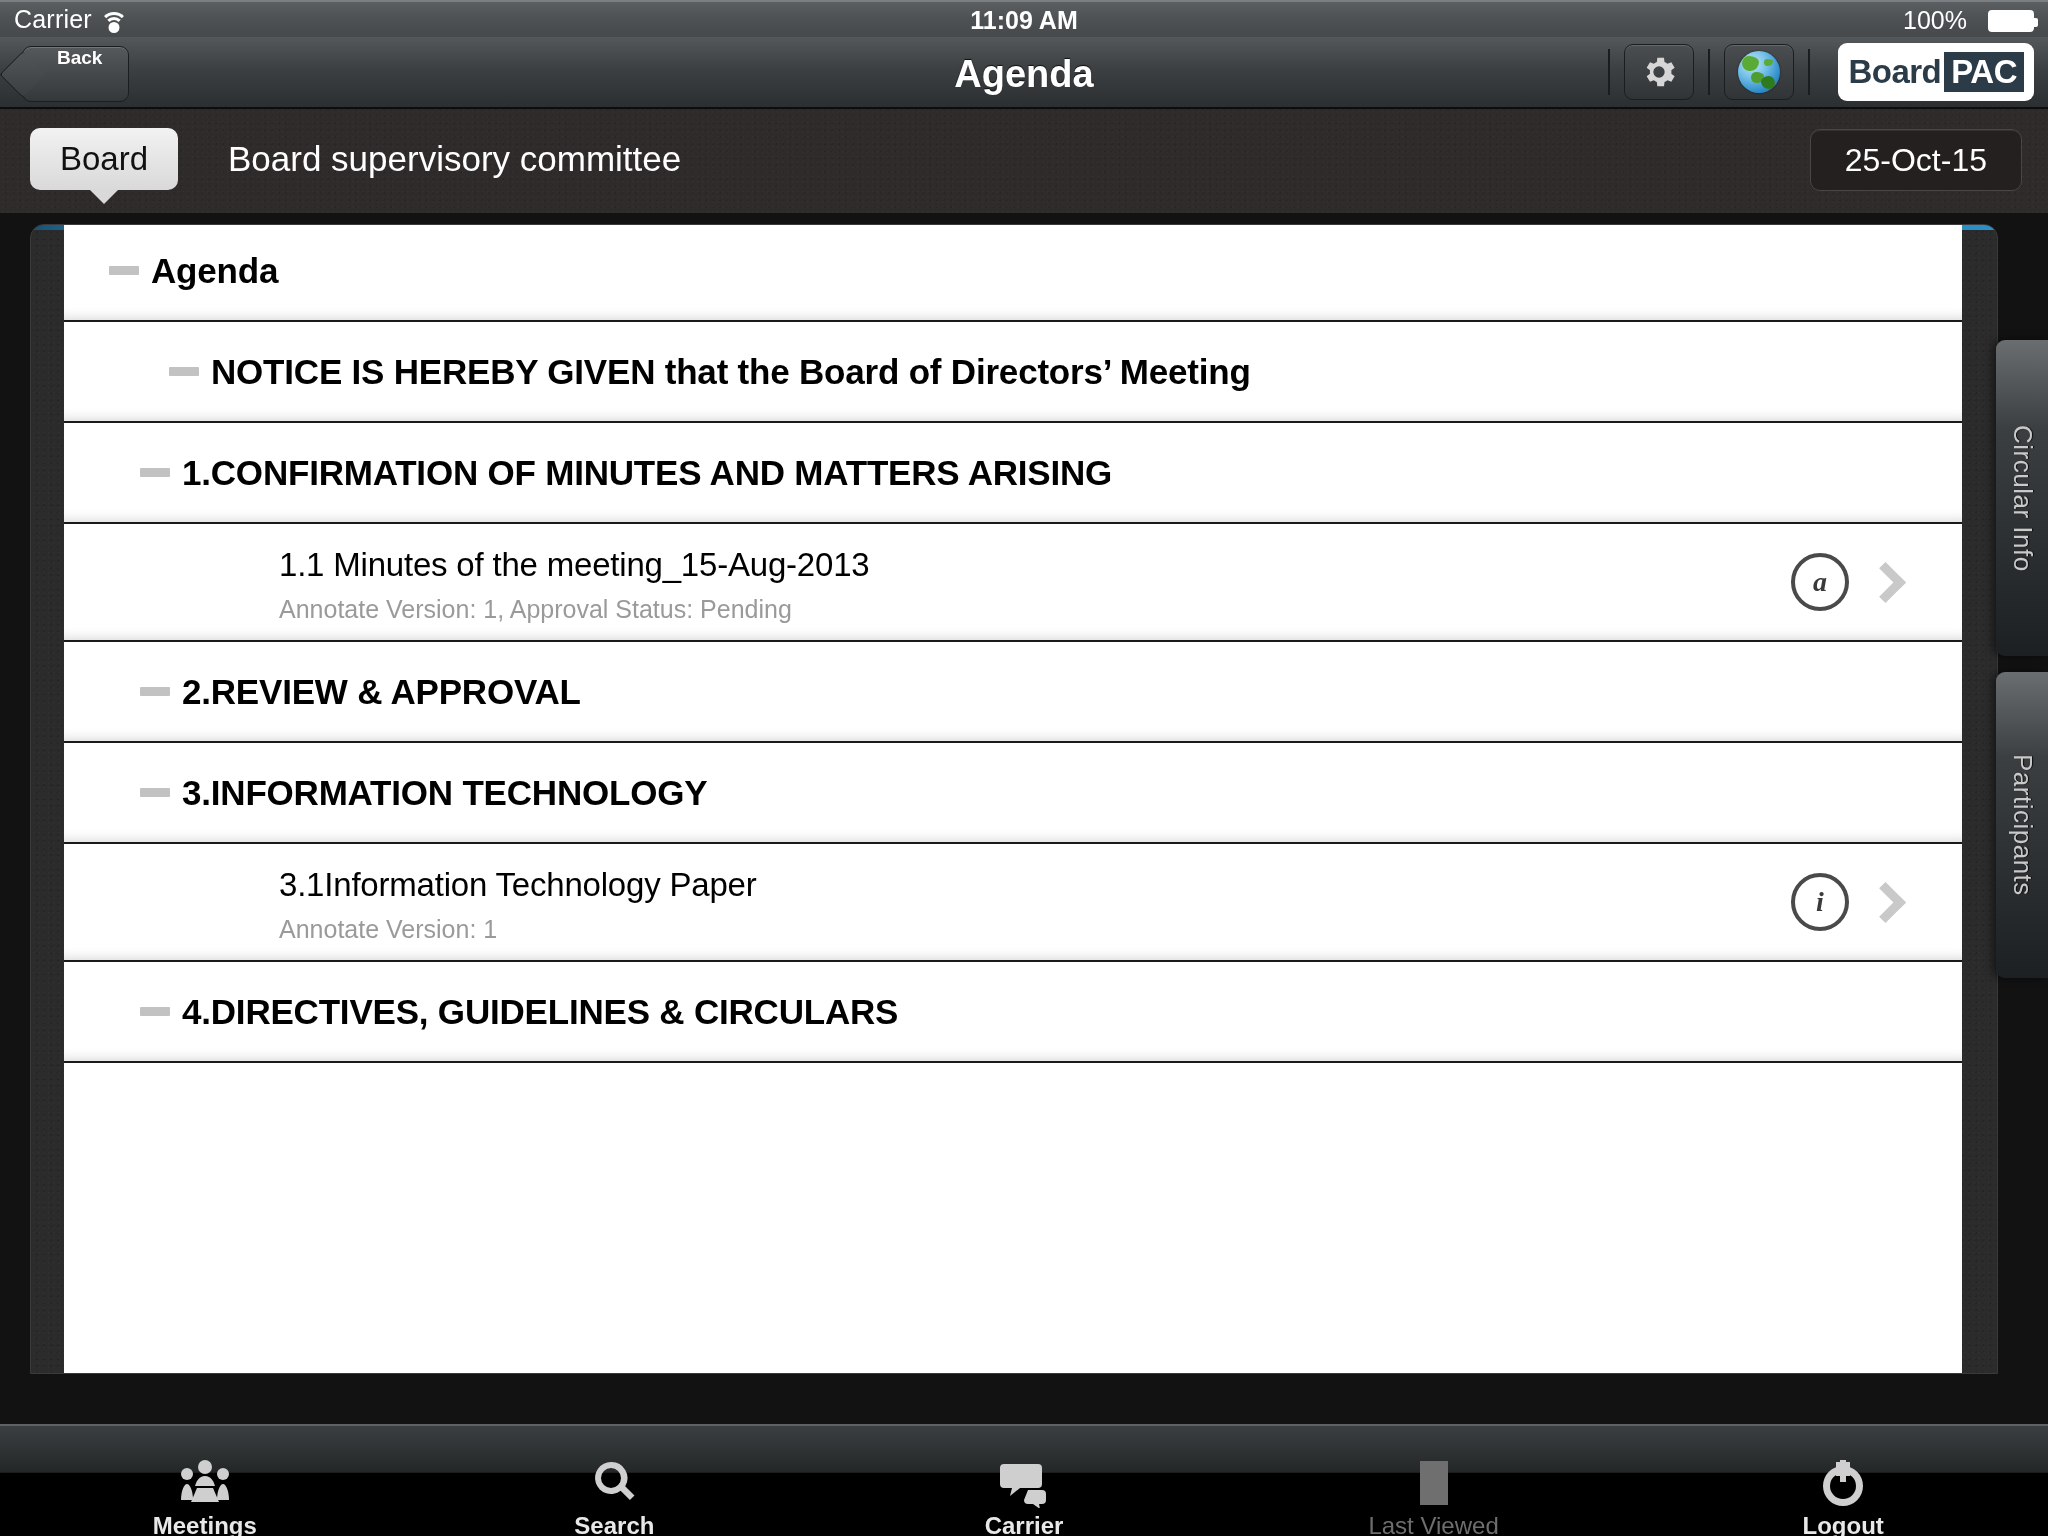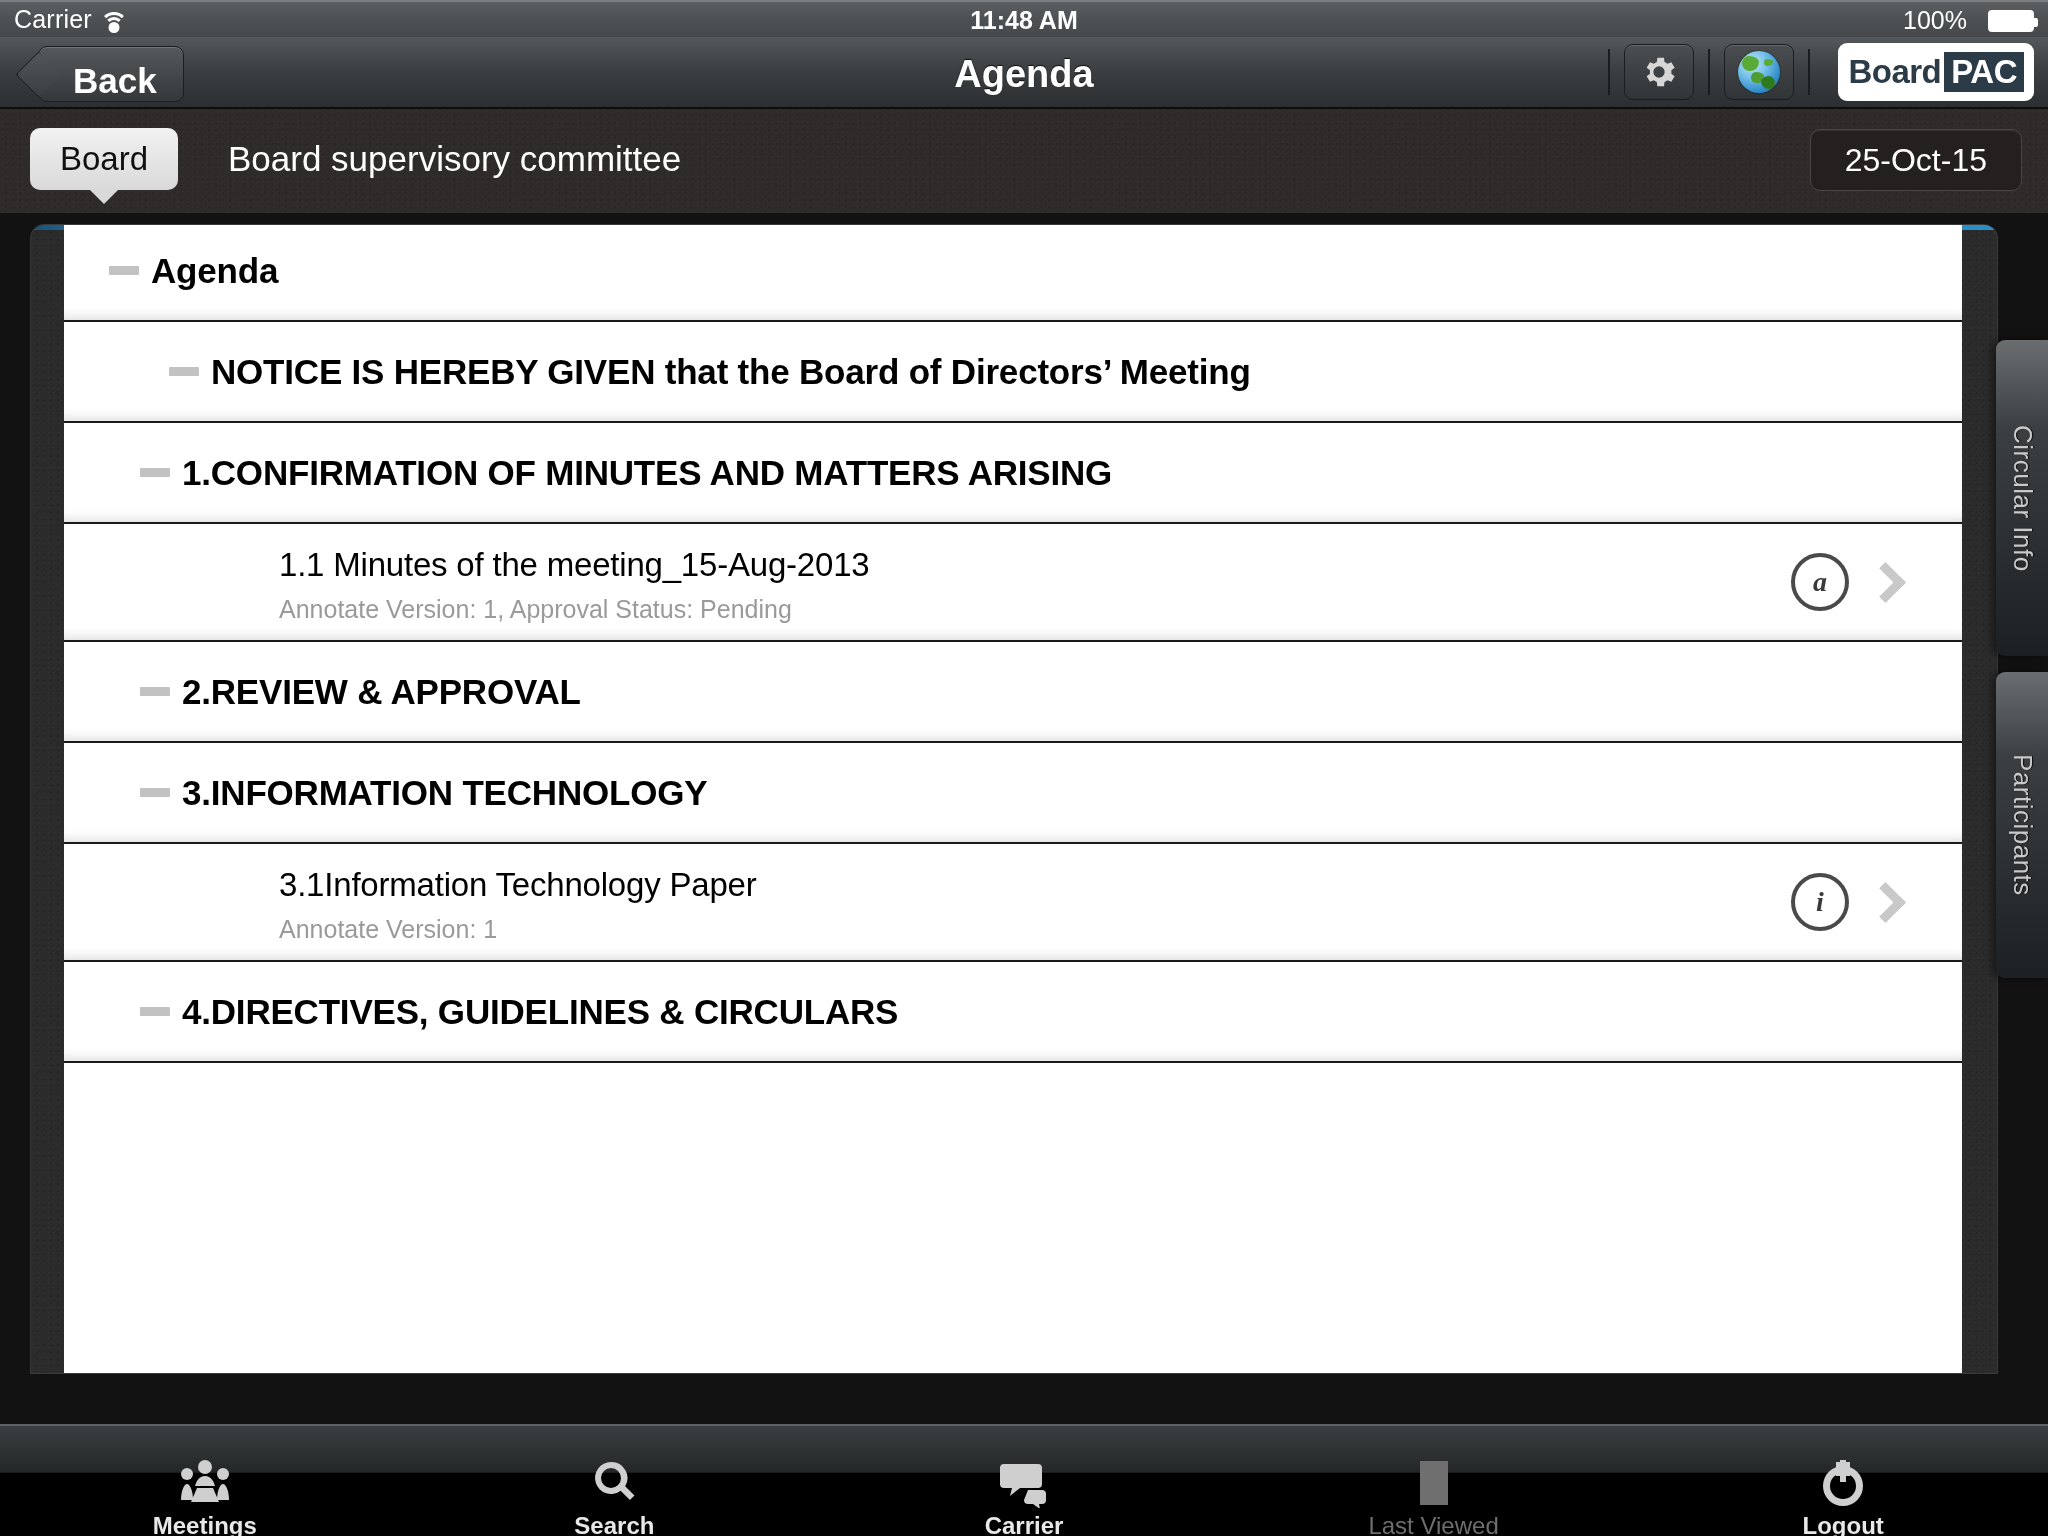--- a/index.html
+++ b/index.html
@@ -33,25 +33,25 @@
   .batt{position:relative;width:46px;height:22px;border:2px solid #fff;border-radius:4px;box-sizing:border-box;background:#fff;}
   .batt:after{content:"";position:absolute;right:-6px;top:6px;width:4px;height:9px;background:#fff;border-radius:0 2px 2px 0;}
 
   
   .navbar{
     position:absolute;left:0;top:37px;width:2048px;height:70px;
     background:linear-gradient(to bottom,#54585a 0%,#3c4042 45%,#2b2f31 100%);
     border-bottom:2px solid #0d0d0d;
   }
   .backbtn{
-    position:absolute;left:38px;top:9px;height:54px;padding:0 26px 0 34px;
-    display:flex;align-items:flex-end;justify-content:center;
+    position:absolute;left:22px;top:9px;height:54px;padding:0 26px 0 34px;
+    display:flex;align-items:flex-start;justify-content:center;
     background:linear-gradient(to bottom,#55595b,#34383a);
     border:1px solid #1b1e20;border-radius:9px;
-    color:#fff;font-size:35px;font-weight:bold;
+    color:#fff;font-size:19px;font-weight:bold;
     box-shadow:inset 0 1px 0 rgba(255,255,255,.18);
   }
   .backbtn:before{
     content:"";position:absolute;left:-17px;top:11px;width:32px;height:32px;
     background:linear-gradient(135deg,#525658,#3a3e40);
     border-left:1px solid #1b1e20;border-bottom:1px solid #1b1e20;
     transform:rotate(45deg);border-radius:4px;
   }
   .nav-title{
     position:absolute;left:0;right:0;top:16px;text-align:center;
@@ -220,21 +220,21 @@
 
   <div class="statusbar">
     <div class="sb-left">
       <span class="sb-carrier">Carrier</span>
       <span class="wifi">
           <i class="a"></i>
           <i class="b"></i>
           <i class="c"></i>
         </span>
     </div>
-    <div class="sb-time">11:48 AM</div>
+    <div class="sb-time">11:09 AM</div>
     <div class="sb-right">
       <span class="sb-batt-pct">100%</span>
       <span class="batt"></span>
     </div>
   </div>
 
   <div class="navbar">
     <div class="backbtn">
       <span>Back</span>
     </div>

